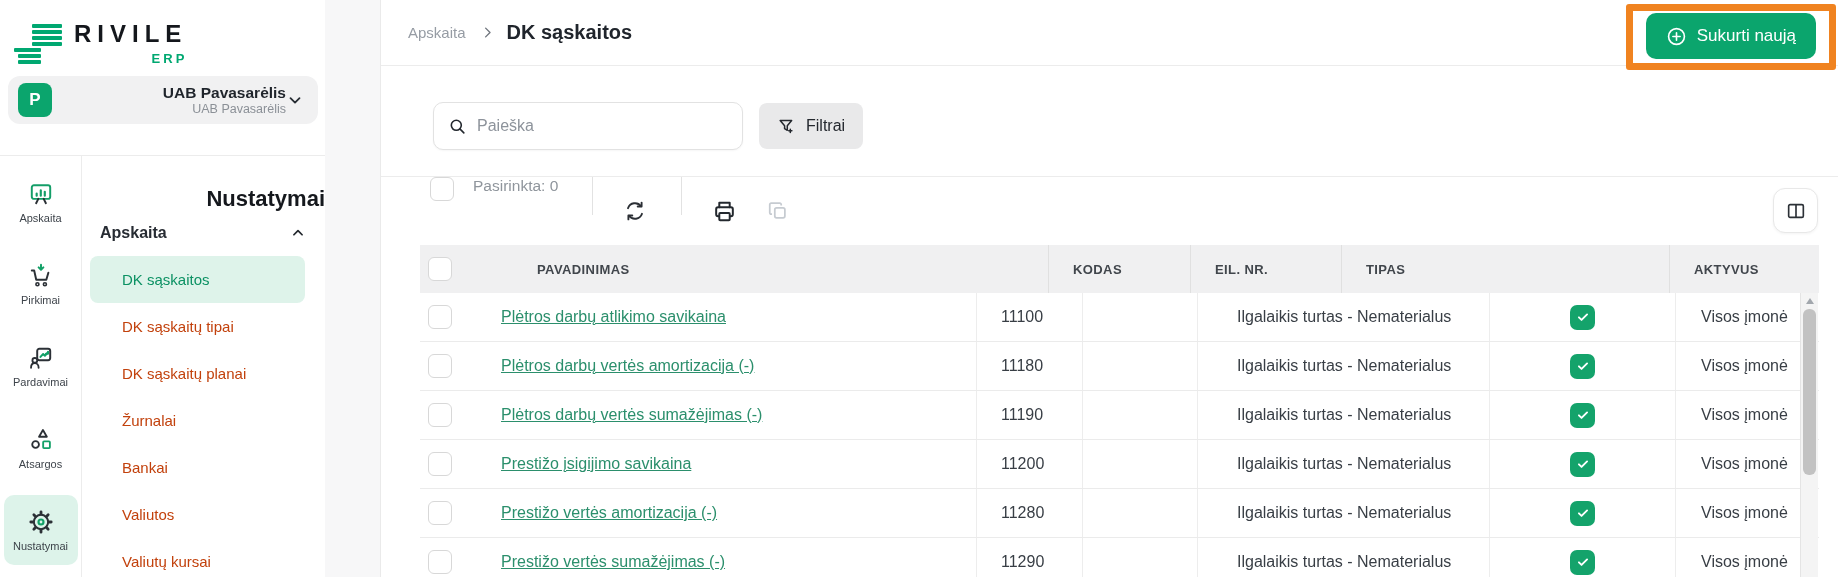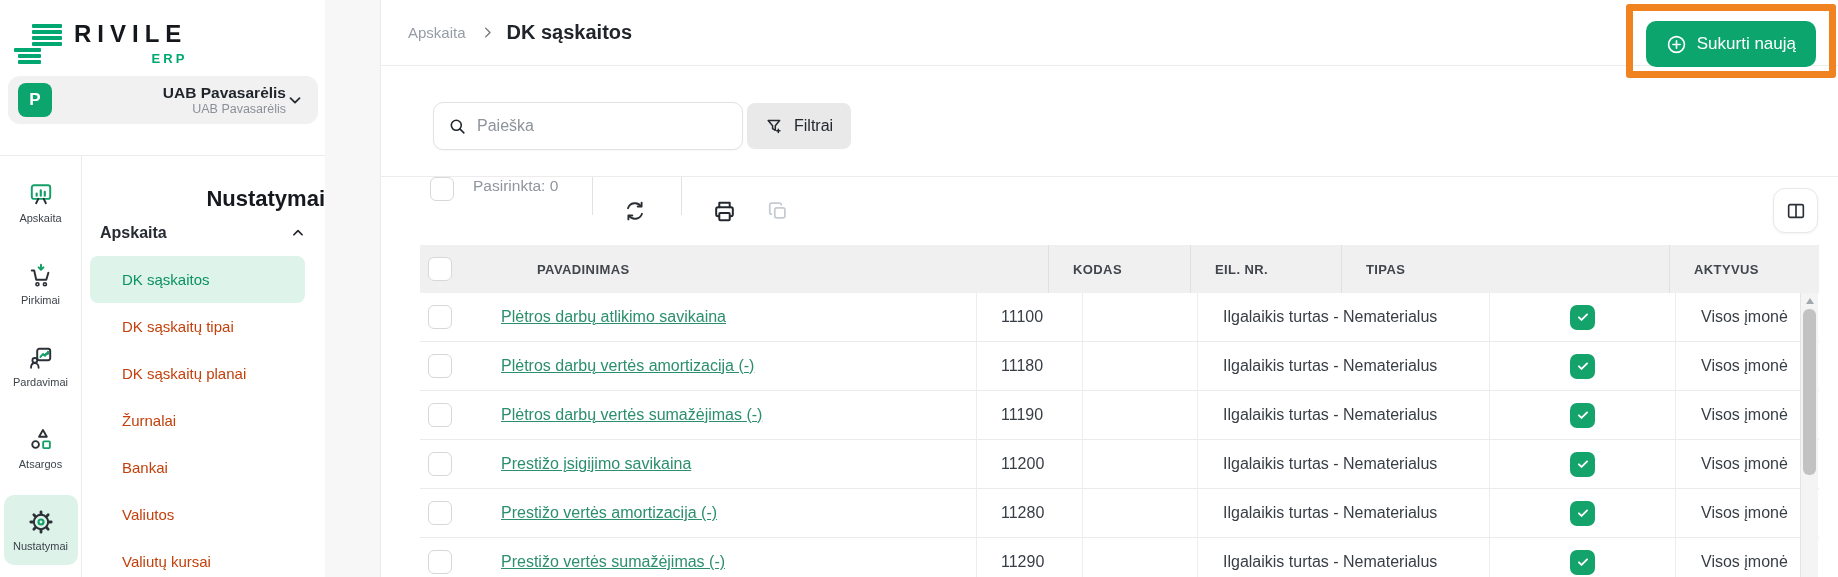--- a/index.html
+++ b/index.html
@@ -41,28 +41,28 @@
   
   .gutter { width:55px; flex-shrink:0; background:#f7f7f8; }
 
   
   .main { flex:1; position:relative; background:#fff; border-left:1px solid #eaeaea; min-width:0; }
   .main-header { height:66px; border-bottom:1px solid #ececec; display:flex; align-items:center; padding-left:27px; }
   .crumb-parent { font-size:15px; color:#969ca4; cursor:pointer; }
   .crumb-sep { margin:0 12px 0 14px; display:flex; align-items:center; }
   .crumb-current { font-size:20px; font-weight:700; color:#20252c; }
 
-  .create-highlight { position:absolute; top:4px; right:2px; border:7px solid #f08320; border-radius:3px; padding:10px 13px 4px; background:transparent; z-index:5; }
+  .create-highlight { position:absolute; top:4px; right:2px; border:7px solid #f08320; border-radius:3px; padding:2px 13px 4px; background:transparent; z-index:5; }
   .create-btn { height:46px; background:#0ba56d; border:none; border-radius:10px; color:#fff; font-family:inherit; font-size:17px; display:flex; align-items:center; gap:10px; padding:0 20px; cursor:pointer; }
 
   .filters-row { height:111px; border-bottom:1px solid #ececec; display:flex; align-items:center; padding-left:52px; padding-top:10px; }
   .search-box { width:310px; height:48px; background:#fff; border:1px solid #e2e2e2; border-radius:10px; box-shadow:0 1px 2px rgba(0,0,0,.04); display:flex; align-items:center; padding:0 14px; gap:10px; }
   .search-box input { border:none; outline:none; flex:1; font-family:inherit; font-size:16px; color:#0f172a; background:transparent; }
   .search-box input::placeholder { color:#8d939b; }
-  .filters-btn { margin-left:4px; height:46px; background:#e9e9ea; border:none; border-radius:8px; padding:0 18px; display:flex; align-items:center; gap:10px; font-family:inherit; font-size:16px; color:#24282e; cursor:pointer; }
+  .filters-btn { margin-left:16px; height:46px; background:#e9e9ea; border:none; border-radius:8px; padding:0 18px; display:flex; align-items:center; gap:10px; font-family:inherit; font-size:16px; color:#24282e; cursor:pointer; }
 
   .grid-toolbar { height:68px; display:flex; padding-left:49px; position:relative; }
   .tb-check { width:25px; height:25px; }
   .selected-label { margin-left:19px; font-size:15.5px; color:#8f959c; }
   .tb-sep { width:1px; height:38px; background:#e2e2e2; margin:0 30px 0 34px; }
   .tb-icon { background:none; border:none; padding:0; cursor:pointer; display:flex; align-items:center; }
   .tb-icon + .tb-icon { margin-left:30px; }
   .columns-btn { position:absolute; right:20px; top:11px; width:45px; height:45px; background:#fff; border:1px solid #e8e8e8; border-radius:12px; box-shadow:0 1px 3px rgba(0,0,0,.05); display:flex; align-items:center; justify-content:center; cursor:pointer; }
 
   
@@ -73,21 +73,21 @@
   .thead .hc-name { padding-left:21px; }
   .bl { border-left:1px solid #e0e0e0; height:100%; display:flex; align-items:center; }
   .trow { height:49px; border-bottom:1px solid #ebebeb; background:#fff; font-size:16px; color:#383e45; }
   .trow .blr { border-left:1px solid #ededed; height:100%; display:flex; align-items:center; }
   .cell-check { display:flex; justify-content:flex-start; padding-left:8px; }
   .cb { width:24px; height:24px; border:1.5px solid #d8d8d8; border-radius:6px; background:#fff; cursor:pointer; flex-shrink:0; }
   .cell-name { padding-left:21px; overflow:hidden; white-space:nowrap; }
   .cell-name a { color:#2b8f6c; text-decoration:underline; cursor:pointer; }
   .cell-code { padding-left:24px; }
   .cell-eil { padding-left:24px; }
-  .cell-type { padding-left:25px; white-space:nowrap; overflow:hidden; }
+  .cell-type { padding-left:39px; white-space:nowrap; overflow:hidden; }
   .cell-active { justify-content:center; }
   .check-badge { width:25px; height:25px; border-radius:7px; background:#14a36b; display:flex; align-items:center; justify-content:center; }
   .cell-company { padding-left:25px; white-space:nowrap; overflow:hidden; }
 
   
   .vscroll { position:absolute; top:293px; bottom:0; right:20px; width:18px; background:#f4f4f4; border-left:1px solid #e4e4e4; z-index:4; }
   .vs-arrow { height:16px; display:flex; align-items:center; justify-content:center; cursor:pointer; }
   .vs-arrow .tri { width:0; height:0; border-left:4px solid transparent; border-right:4px solid transparent; border-bottom:6px solid #a2a7ad; }
   .vs-thumb { position:absolute; left:2px; width:13px; top:16px; height:166px; background:#c2c2c2; border-radius:6px; cursor:pointer; }
 

